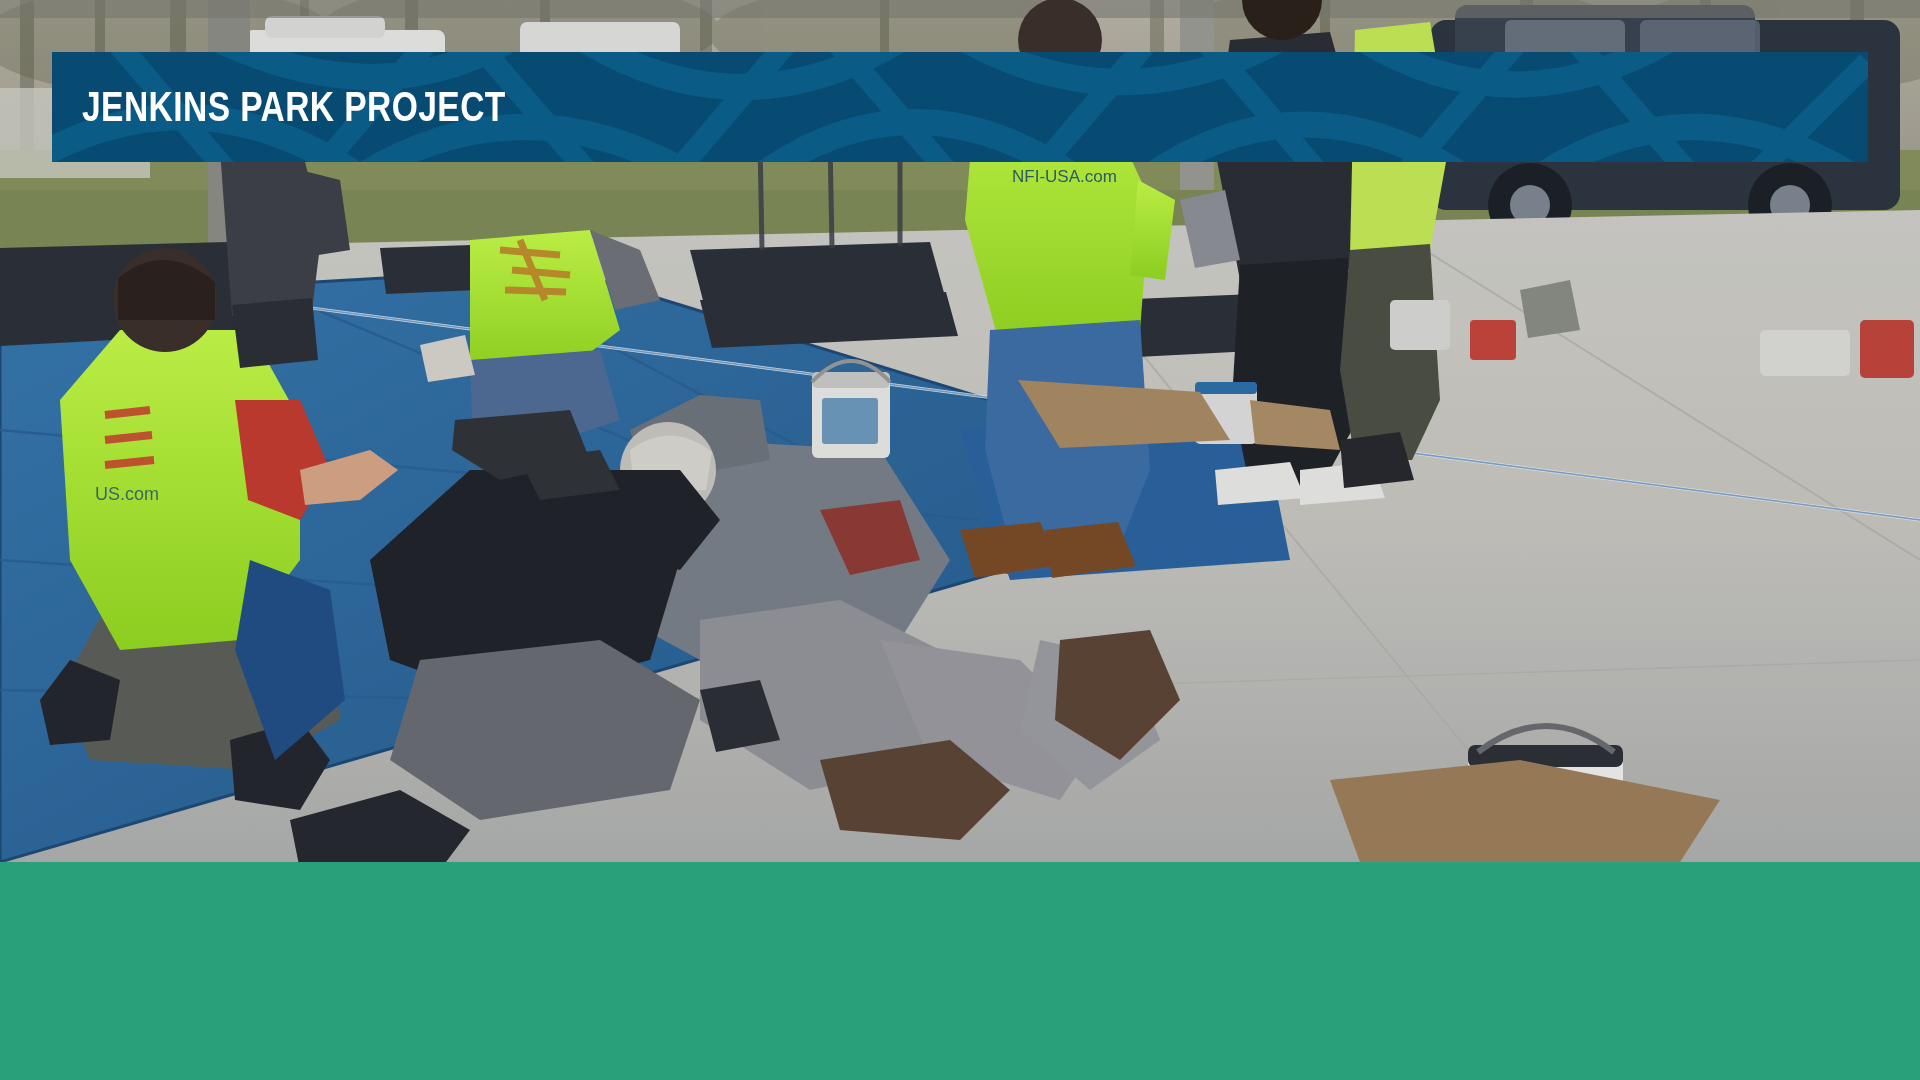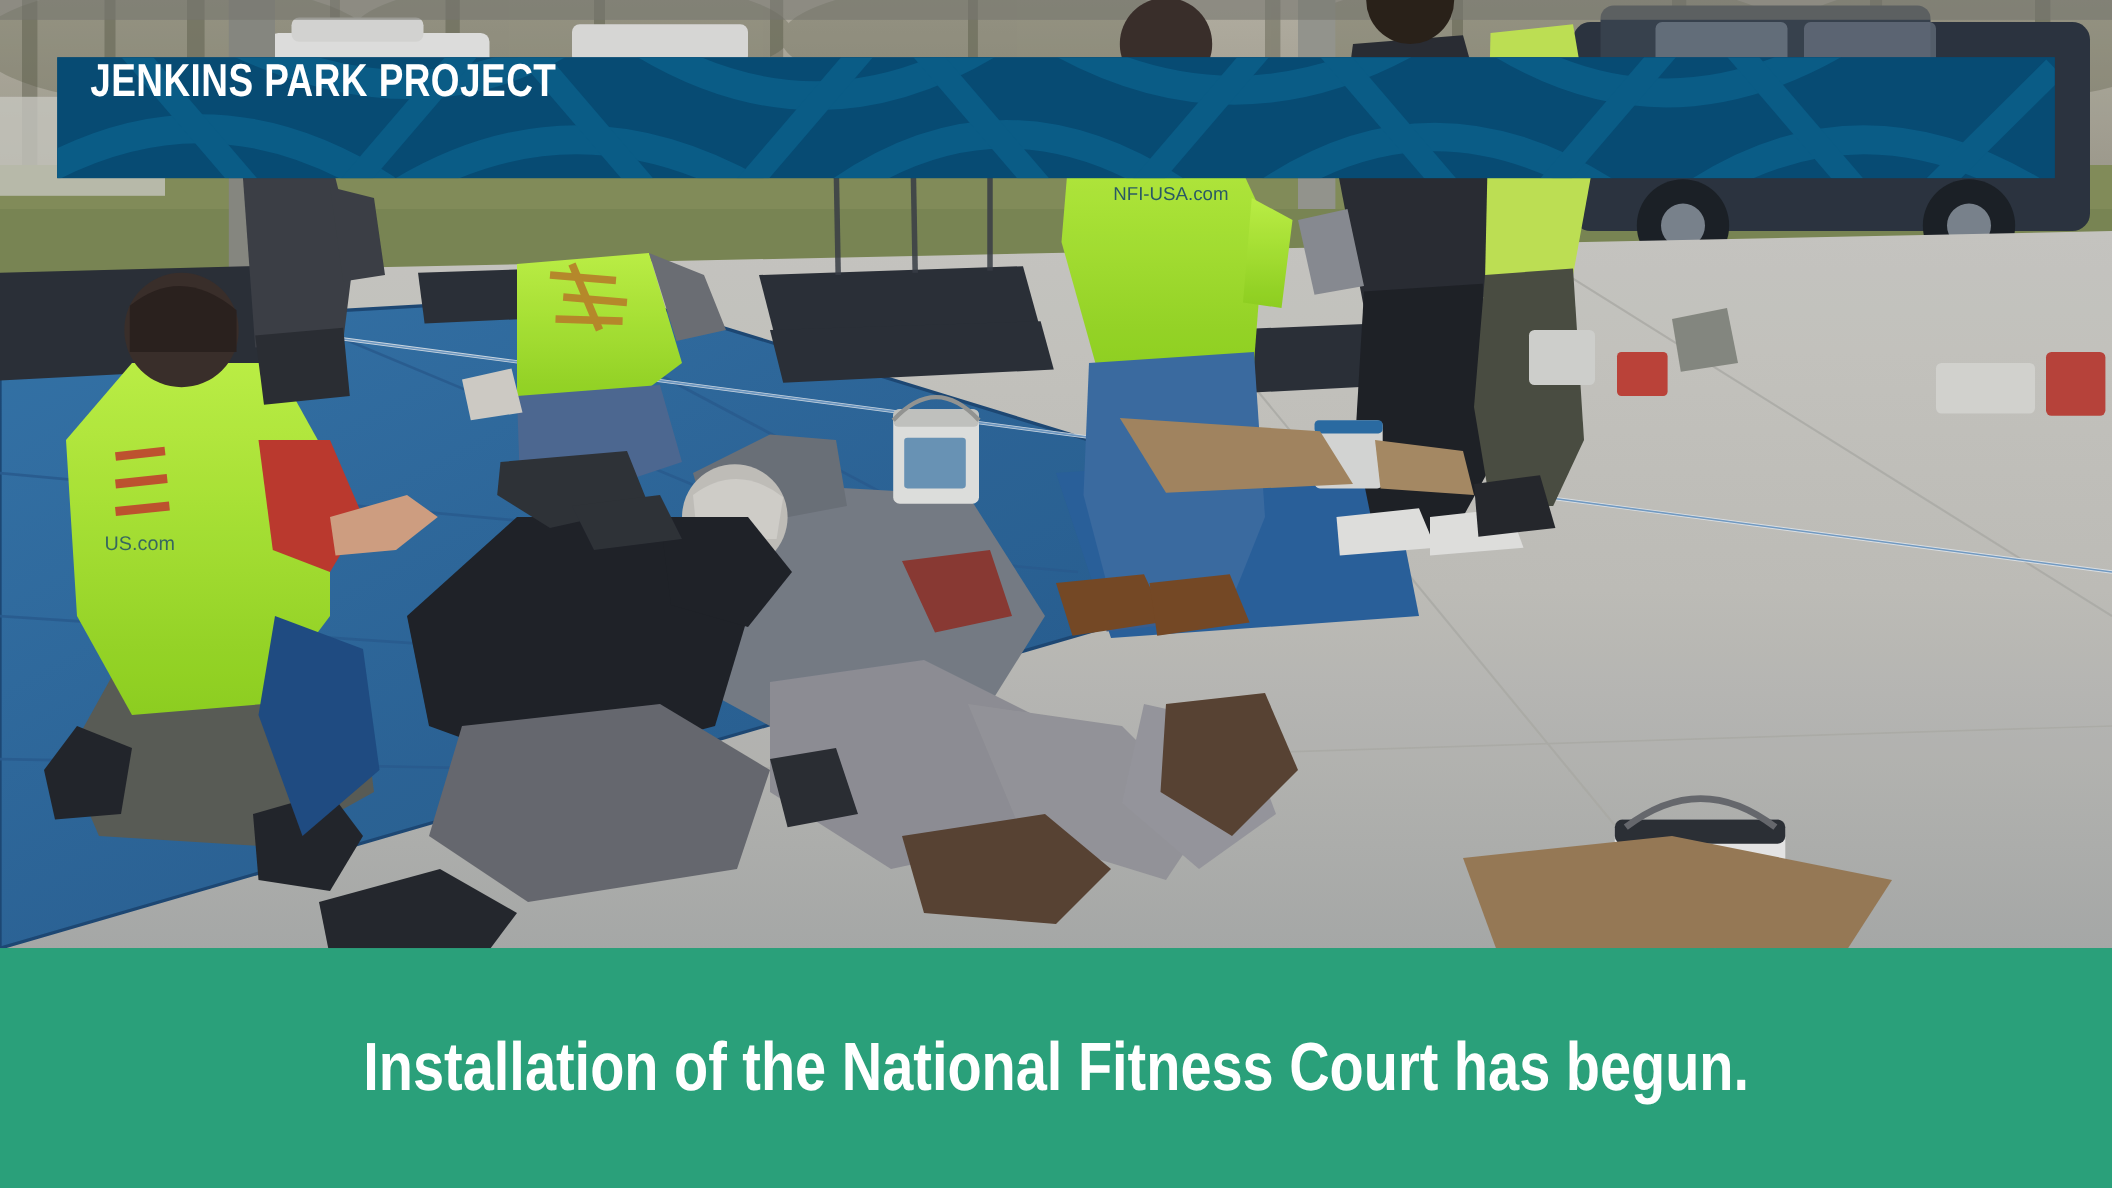--- a/index.html
+++ b/index.html
@@ -23,21 +23,21 @@
     position:absolute; left:52px; top:52px;
     width:1816px; height:110px;
     background:#074B73;
     overflow:hidden;
     z-index:5;
   }
   .banner-pattern { position:absolute; inset:0; width:100%; height:100%; }
   .banner-inner {
     position:relative; z-index:2;
     width:100%; height:100%;
-    display:flex; justify-content:space-between;
+    display:flex; align-items:center; justify-content:space-between;
     padding:0 40px 0 30px;
   }
   .banner-title, .banner-date {
     color:#ffffff;
     font-family:"Liberation Sans Narrow","Liberation Sans", sans-serif;
     font-weight:bold;
     font-size:42px;
     letter-spacing:0.5px;
     line-height:1;
     transform:scaleX(0.80);
@@ -335,17 +335,14 @@
         <path d="M980 125 L1100 -15"></path>
         <path d="M1350 125 L1470 -15"></path>
         <path d="M1700 125 L1816 10"></path>
       </g>
     </svg>
     <div class="banner-inner">
       <div class="banner-title">JENKINS PARK PROJECT</div>
     </div>
   </div>
 
-  <div class="caption-bar">
-    <div class="caption-text">Installation of the National Fitness Court has begun.</div>
-  </div>
 
 </div>
 
 </body></html>

